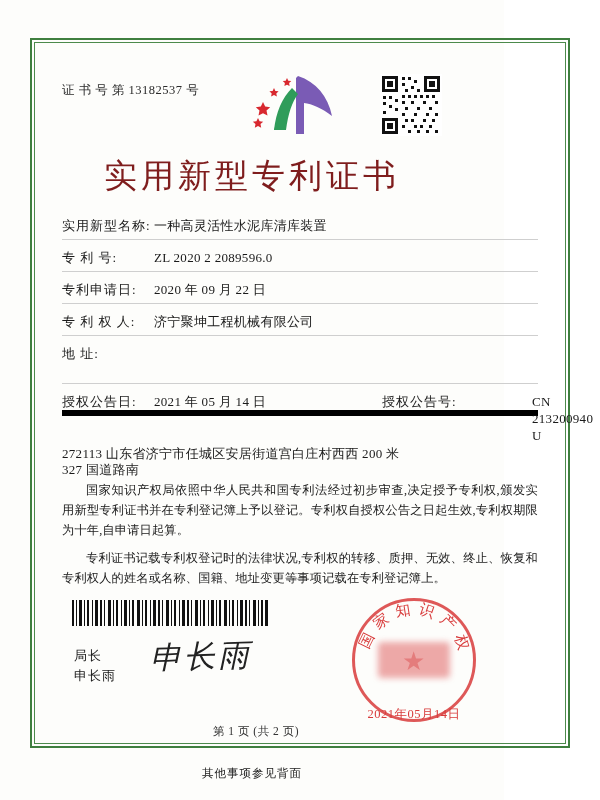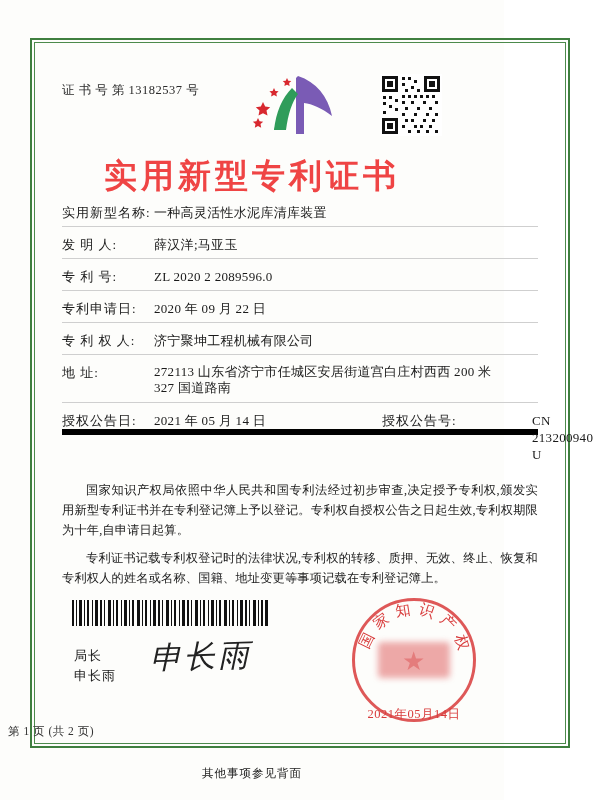--- a/index.html
+++ b/index.html
@@ -65,31 +65,31 @@
   }
   .qr canvas, .qr svg { display:block; }
 
   .title {
     position: absolute;
     left: 0;
     right: 0;
     top: 154px;
     text-align: center;
     font-size: 33px;
-    font-weight: bold;
+    font-weight: normal;
     letter-spacing: 4px;
-    color: #ef4444;
+    color: #7f1d1d;
     font-family: "DejaVu Serif", "Liberation Serif", serif;
   }
 
   
   .fields {
     position: absolute;
     left: 62px;
-    top: 195px;
+    top: 208px;
     width: 476px;
   }
   .row {
     display: flex;
     align-items: flex-start;
     font-size: 13px;
     line-height: 17px;
     padding: 0 0 0 0;
     margin-bottom: 0;
     height: 32px;
@@ -105,20 +105,21 @@
     white-space: nowrap;
   }
   .row .value {
     flex: 1 1 auto;
     padding-top: 9px;
     color: #1a1a1a;
     letter-spacing: 0.3px;
   }
   .row.tall {
     height: 48px;
+    flex-direction: column;
   }
   .row.tall .value {
     line-height: 16px;
   }
   .row.split .value {
     display: flex;
     width: 100%;
     gap: 32px;
   }
   .row.split .value .left {
@@ -243,20 +244,21 @@
     letter-spacing: 0.5px;
     margin-top: 16px;
   }
 
   
   .page-no {
     position: absolute;
     left: 8px;
     right: 0;
     top: 724px;
+    text-align: center;
     font-size: 11.5px;
     color: #333;
     letter-spacing: 0.5px;
   }
   .footnote {
     position: absolute;
     left: 0;
     right: 0;
     top: 766px;
     text-align: center;
@@ -352,24 +354,20 @@
   </div>
 
   <div class="title">实用新型专利证书</div>
 
   <div class="fields">
     <div class="row">
       <div class="label">实用新型名称:</div>
       <div class="value">一种高灵活性水泥库清库装置</div>
     </div>
     <div class="row">
-      <div class="label">发 明 人:</div>
-      <div class="value">薛汉洋;马亚玉</div>
-    </div>
-    <div class="row">
       <div class="label">专 利 号:</div>
       <div class="value">ZL 2020 2 2089596.0</div>
     </div>
     <div class="row">
       <div class="label">专利申请日:</div>
       <div class="value">2020 年 09 月 22 日</div>
     </div>
     <div class="row">
       <div class="label">专 利 权 人:</div>
       <div class="value">济宁聚坤工程机械有限公司</div>

